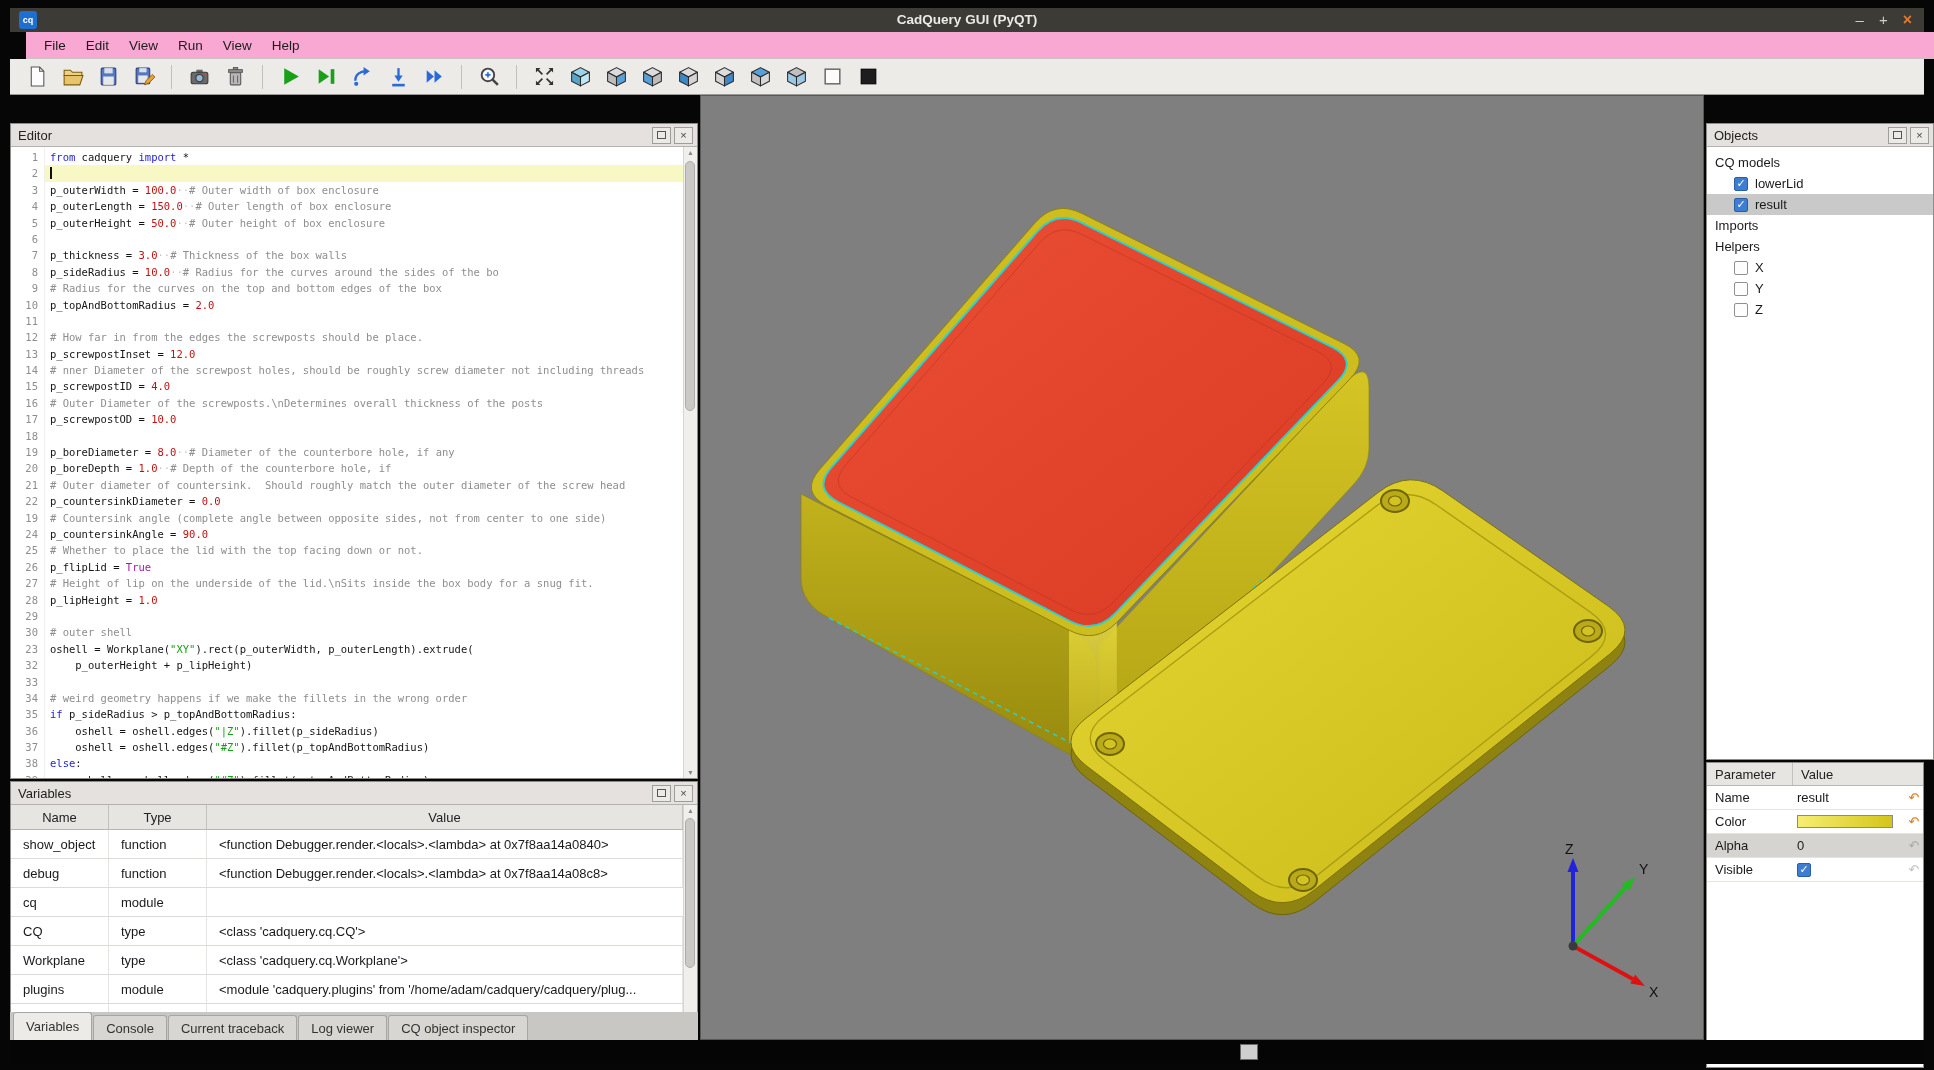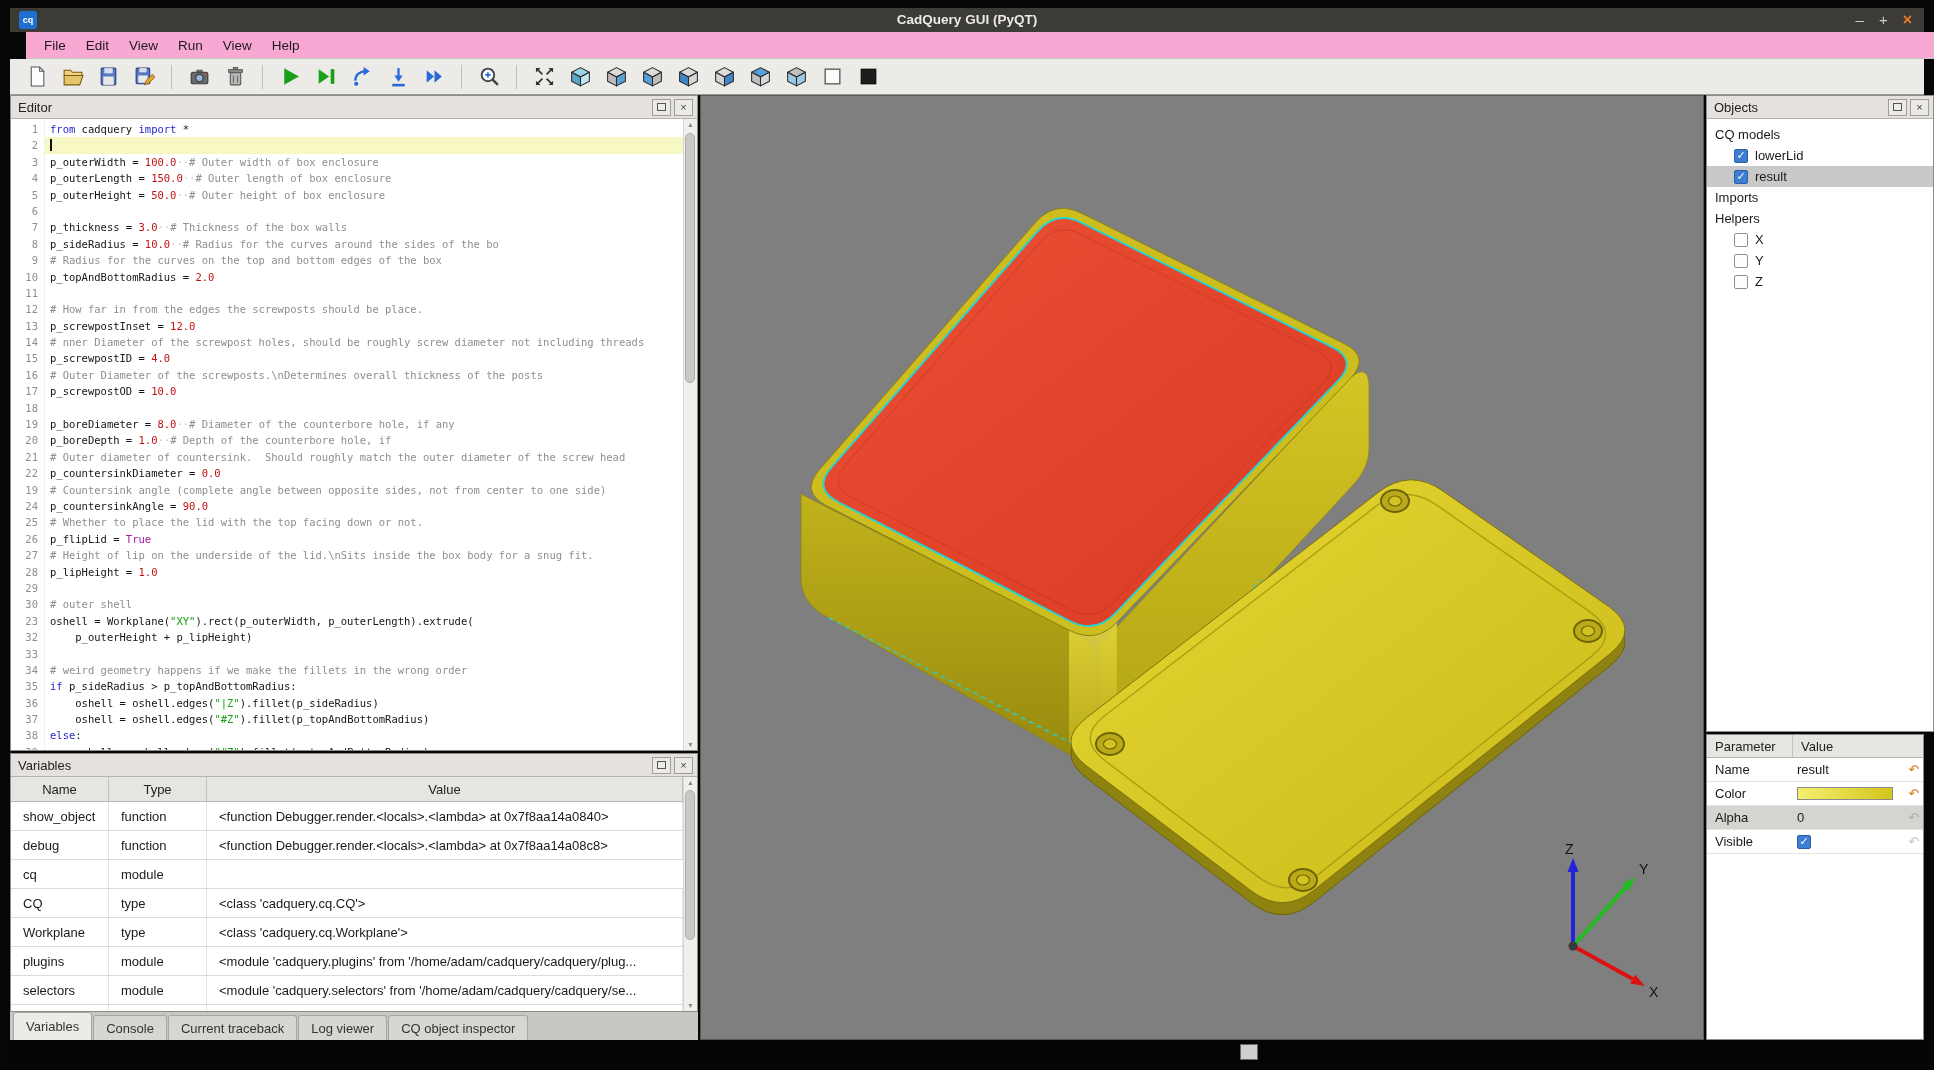--- a/index.html
+++ b/index.html
@@ -22,21 +22,21 @@
   .menu-item{padding:3px 10px;font-size:13.5px;color:#1c1c1c;}
 
   
   .toolbar{position:absolute;left:10px;top:59px;width:1914px;height:36px;background:#edebe8;
            border-bottom:1px solid #9c9a96;display:flex;align-items:center;padding-left:12px;box-sizing:border-box;gap:8px;}
   .tb{width:28px;height:28px;border:none;background:transparent;padding:2px;display:flex;align-items:center;justify-content:center;}
   .tb svg{width:23px;height:23px;display:block;}
   .tb-sep{width:1px;height:24px;background:#c2c0bc;margin:0 5px;flex:none;}
 
   
-  .panel{position:absolute;background:#fff;border:1px solid #8e8c88;box-sizing:border-box;overflow:hidden;}
+  .panel{position:absolute;background:#fff;border:1px solid #8e8c88;box-sizing:border-box;overflow:hidden;margin-top:28px;}
   .panel-header{height:22px;background:#e4e1de;border-bottom:1px solid #b4b2ae;display:flex;align-items:center;
                 padding:0 4px 0 7px;}
   .panel-title{font-size:13px;color:#222;flex:1;}
   .ph-btn{width:17px;height:15px;border:1px solid #a09e9a;background:#eceae7;font-size:11px;line-height:13px;
           color:#444;margin-left:3px;display:inline-flex;align-items:center;justify-content:center;}
   .float-glyph{width:7px;height:6px;border:1px solid #555;display:block;}
 
   
   .editor-panel{left:10px;top:95px;width:688px;height:656px;}
   .editor-body{position:absolute;top:23px;left:0;right:0;bottom:0;display:flex;background:#fff;overflow:hidden;}

